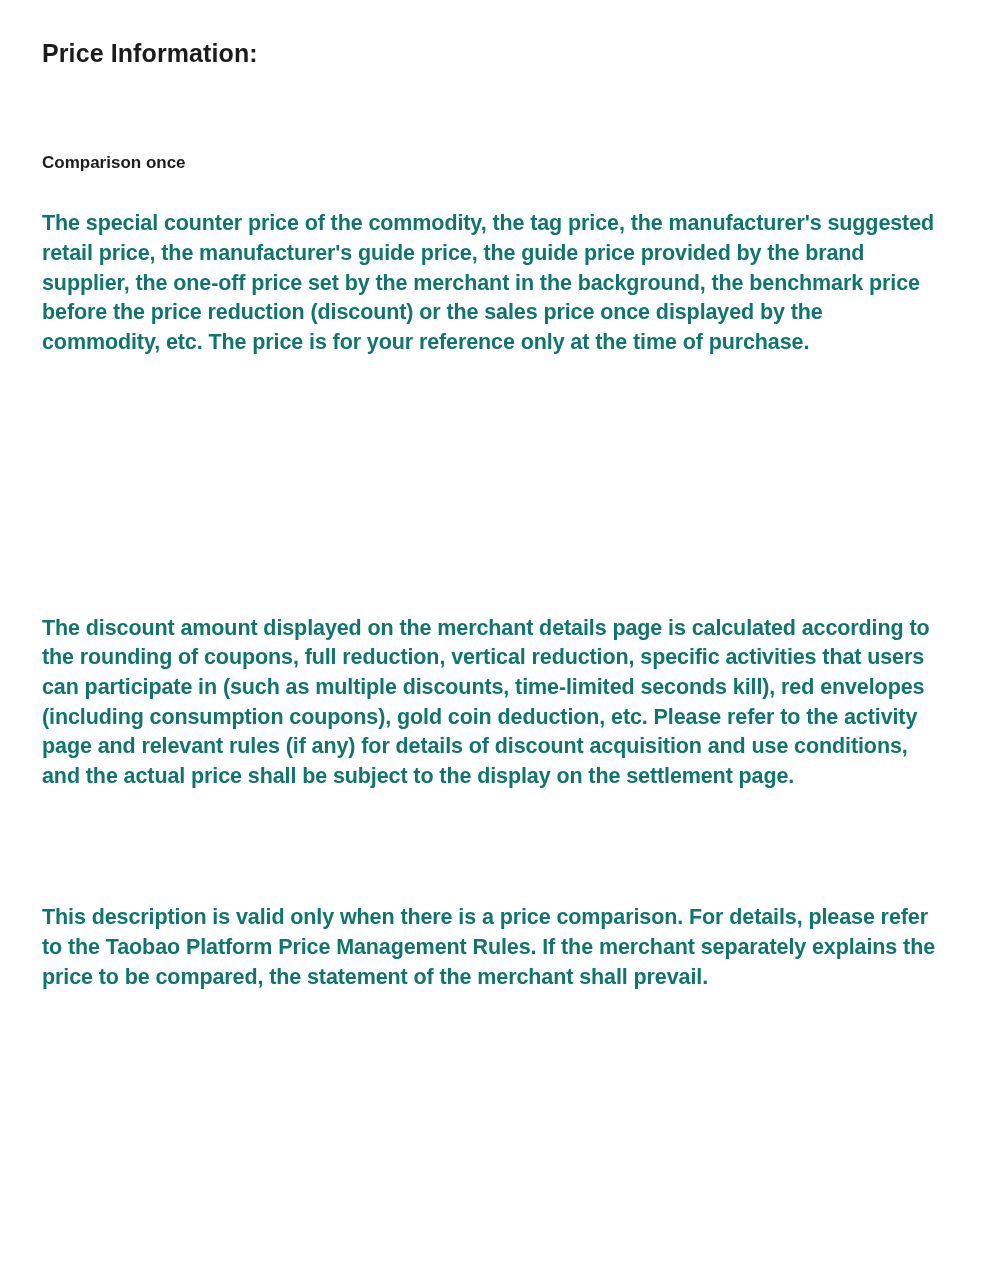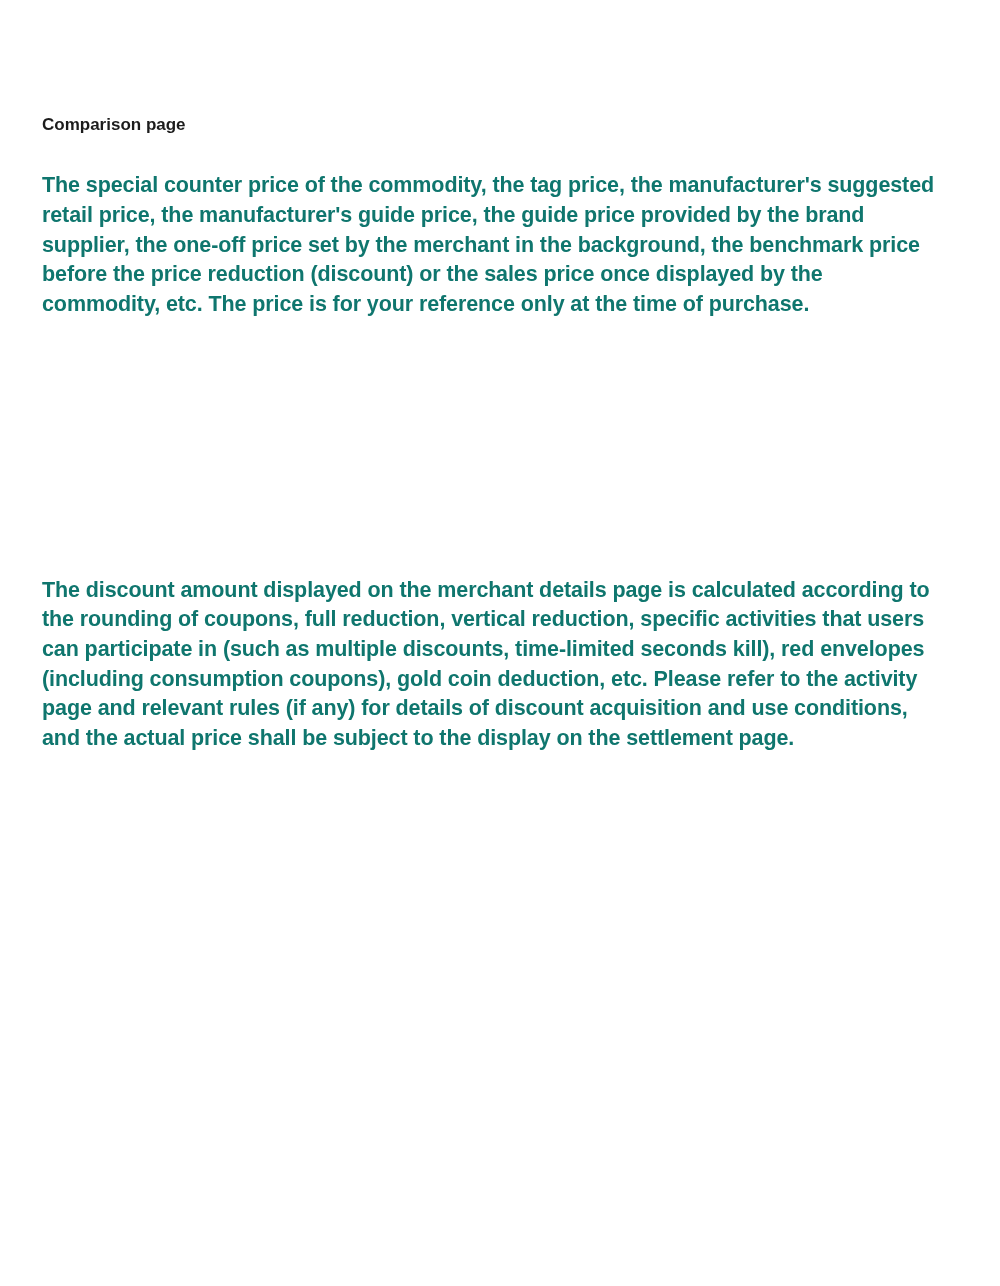--- a/index.html
+++ b/index.html
@@ -58,35 +58,37 @@
   .spacer-xl { height: 84px; }
   .spacer-md { height: 36px; }
   .spacer-gap { height: 108px; }
   .spacer-gap2 { height: 112px; }
 </style>
 </head>
 <body>
 
 <div class="page">
 
+  <h1 class="page-title">Price Information:</h1>
 
   <div class="spacer-xl"></div>
 
   <div class="block">
-    <h2 class="sub-heading-small">Comparison page</h2>
+    <h2 class="sub-heading-small">Comparison once</h2>
     <div class="spacer-md"></div>
     <p class="body-text">The special counter price of the commodity, the tag price, the manufacturer's suggested retail price, the manufacturer's guide price, the guide price provided by the brand supplier, the one-off price set by the merchant in the background, the benchmark price before the price reduction (discount) or the sales price once displayed by the commodity, etc. The price is for your reference only at the time of purchase.</p>
   </div>
 
   <div class="spacer-gap"></div>
 
   <div class="block">
     <div class="spacer-md"></div>
 
     <div class="spacer-gap2"></div>
 
     <p class="body-text">The discount amount displayed on the merchant details page is calculated according to the rounding of coupons, full reduction, vertical reduction, specific activities that users can participate in (such as multiple discounts, time-limited seconds kill), red envelopes (including consumption coupons), gold coin deduction, etc. Please refer to the activity page and relevant rules (if any) for details of discount acquisition and use conditions, and the actual price shall be subject to the display on the settlement page.</p>
 
     <div class="spacer-gap2"></div>
 
+    <p class="body-text">This description is valid only when there is a price comparison. For details, please refer to the Taobao Platform Price Management Rules. If the merchant separately explains the price to be compared, the statement of the merchant shall prevail.</p>
   </div>
 
 </div>
 
 </body></html>

